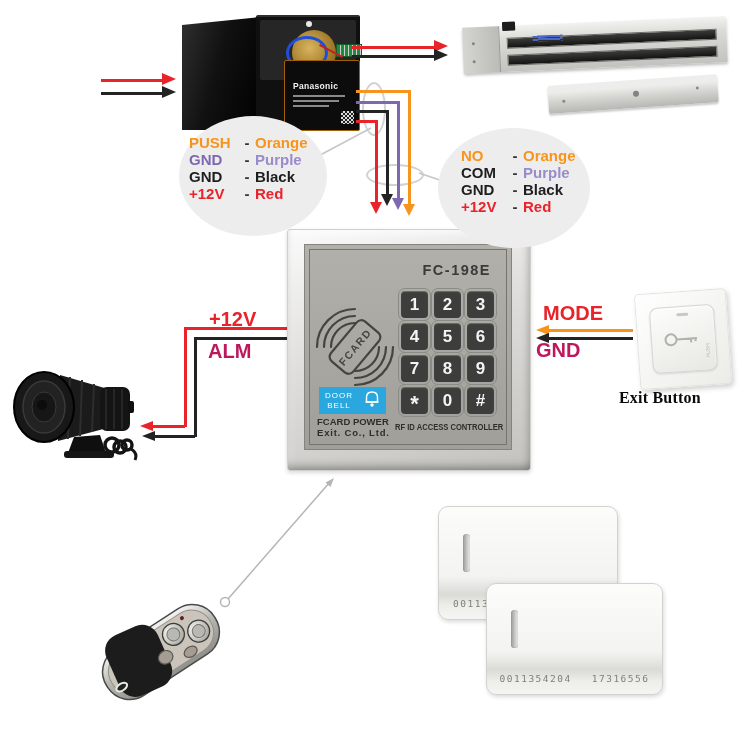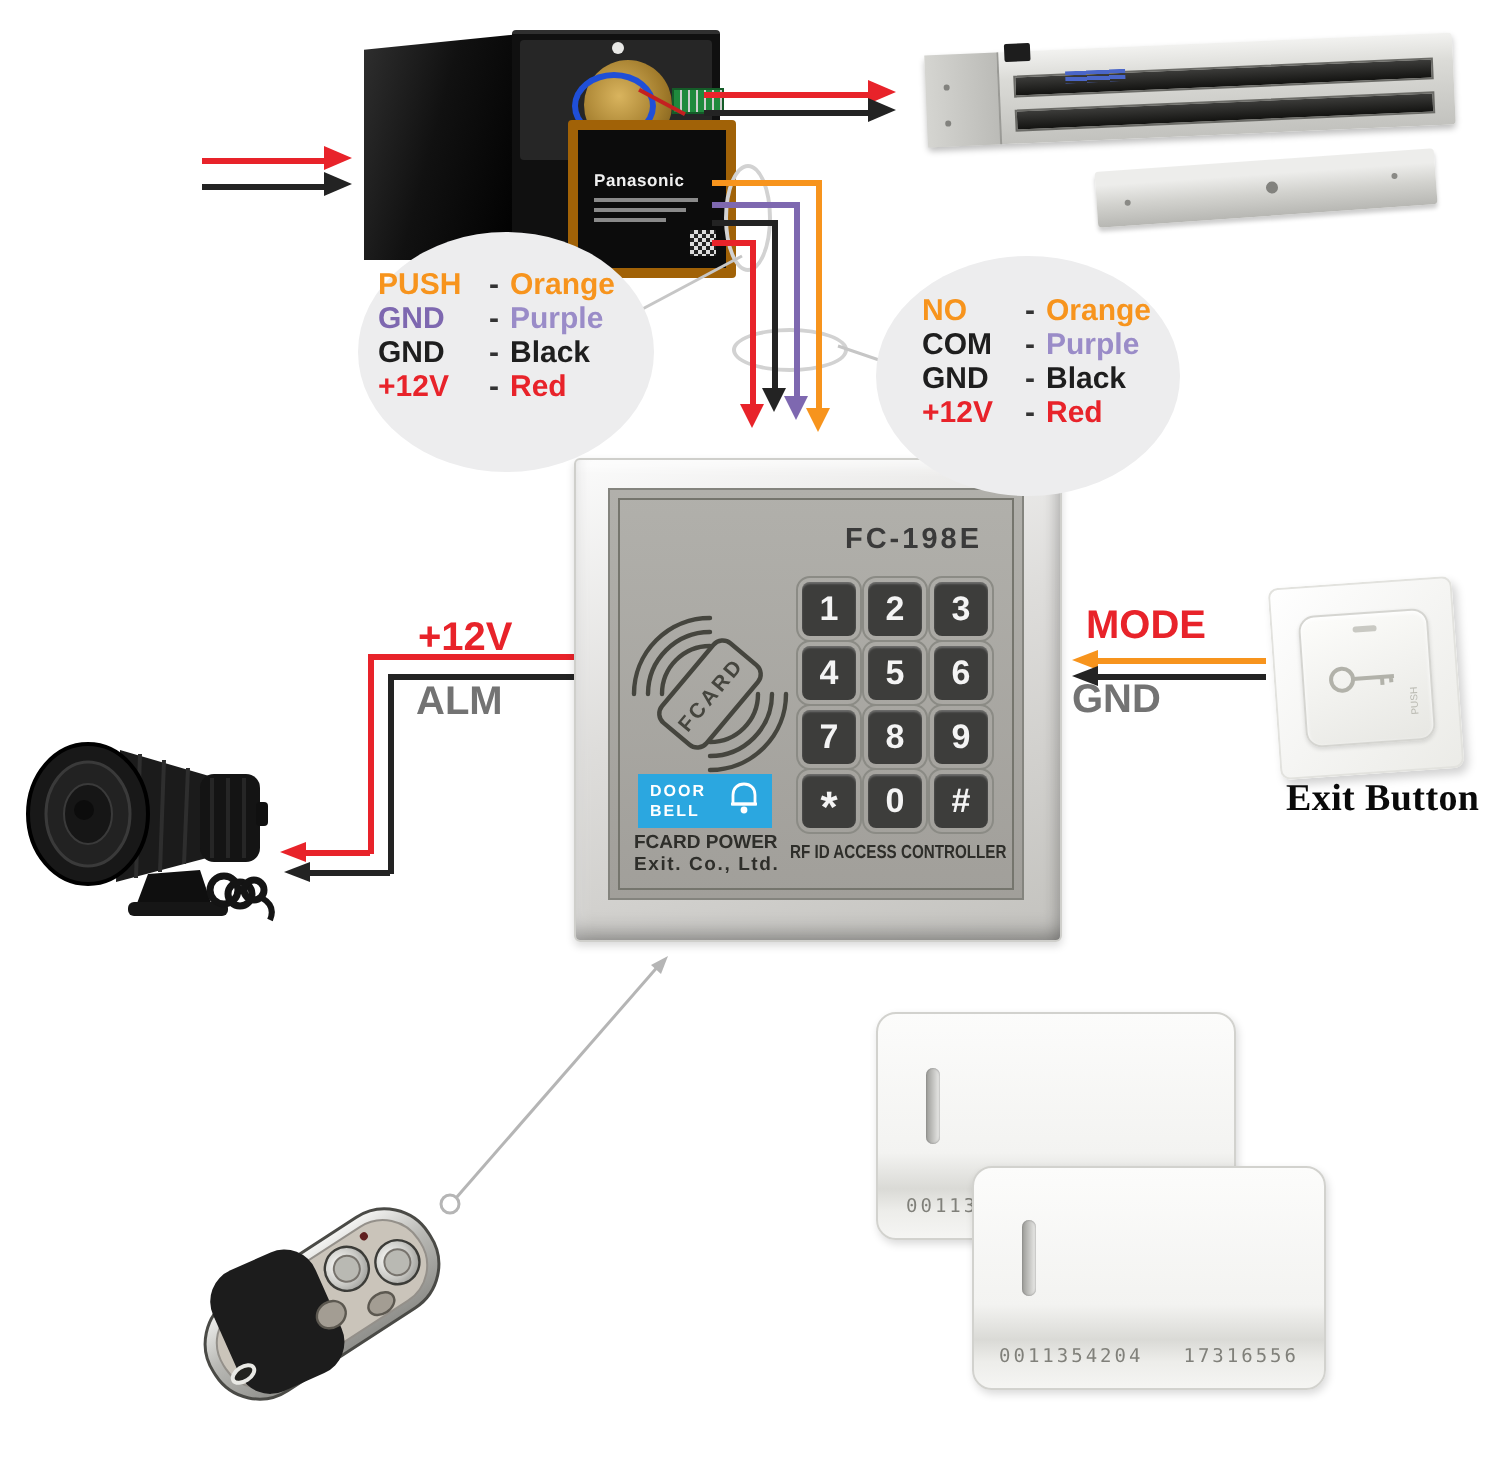--- a/index.html
+++ b/index.html
@@ -14,21 +14,21 @@
   .ah.l{border-top:5px solid transparent;border-bottom:5px solid transparent;border-right:13px solid #000;}
   .ah.d{border-left:6px solid transparent;border-right:6px solid transparent;border-top:12px solid #000;}
   .ah.r.red{border-left-color:#E8232A}.ah.r.black{border-left-color:#232323}
   .ah.l.orange{border-right-color:#F7941D}.ah.l.black{border-right-color:#232323}.ah.l.red{border-right-color:#E8232A}
   .ah.d.orange{border-top-color:#F7941D}.ah.d.purple{border-top-color:#7E68B0}
   .ah.d.black{border-top-color:#232323}.ah.d.red{border-top-color:#E8232A}
   .ring{position:absolute;border:2px solid #d2d2d2;border-radius:50%;z-index:11;}
   
   .ac-label{position:absolute;left:64px;top:43px;font-size:29px;color:#3b3b3b;letter-spacing:1px;z-index:31;}
   .biglabel{position:absolute;font-size:20px;font-weight:bold;z-index:31;}
-  .biglabel.red{color:#E8232A}.biglabel.blk{color:#737373}
+  .biglabel.red{color:#E8232A}.biglabel.blk{color:#be185d}
   .cap{position:absolute;font-family:"Liberation Serif","DejaVu Serif",serif;font-weight:bold;
        font-size:18px;color:#0a0a0a;z-index:31;letter-spacing:.2px;}
   
   .bubble{position:absolute;background:#ededee;border-radius:50%;z-index:30;}
   .wl-rows{position:absolute;z-index:31;font-size:15px;font-weight:bold;}
   .wl-row{display:flex;height:17px;line-height:17px;}
   .wl-row .term{width:50px;}
   .wl-row .dash{width:16px;text-align:center;color:#333;}
   .co{color:#F7941D}.cp{color:#7E68B0}.cpl{color:#9A8CC8}.cr{color:#E8232A}.ck{color:#1E1E1E}
   
@@ -40,21 +40,21 @@
   .ps-interior{position:absolute;left:4px;top:3px;width:96px;height:60px;background:#262626;border-radius:2px;}
   .ps-transformer{position:absolute;left:32px;top:10px;width:44px;height:45px;border-radius:50%;
     background:radial-gradient(circle at 40% 40%,#d9b45e,#a07a2a 60%,#6b4e15);}
   .ps-bluewire{position:absolute;left:26px;top:16px;width:36px;height:28px;border:3px solid #1f4fd8;
     border-radius:50%;border-bottom-color:transparent;}
   .ps-terminal{position:absolute;left:76px;top:24px;width:24px;height:11px;border:1px solid #145c28;
     background:repeating-linear-gradient(90deg,#1f8a3d 0 3px,#cfcfcf 3px 4px);}
   .ps-fuse{position:absolute;left:46px;top:1px;width:6px;height:6px;border-radius:50%;background:#e8e8e6;}
   .ps-redwire{position:absolute;left:58px;top:30px;width:26px;height:2px;background:#c42020;transform:rotate(28deg);}
   .ps-battery{position:absolute;left:28px;top:43px;width:74px;height:69px;background:#0c0c0c;
-    border:5px solid #a16207;border-radius:2px;}
+    border:1px solid #a16207;border-radius:2px;}
   .ps-brand{position:absolute;left:8px;top:20px;font-size:8.5px;font-weight:bold;color:#f0f0f0;letter-spacing:.3px;}
   .spec{position:absolute;left:8px;height:2px;background:#8a8a8a;}
   .ps-qr{position:absolute;right:5px;bottom:6px;width:13px;height:13px;
     background:repeating-conic-gradient(#ddd 0% 25%,#222 0% 50%) 0 0/4px 4px;}
   
   .lock-wrap{position:absolute;left:453px;top:12px;width:285px;height:108px;z-index:12;}
   .lock-bar{position:absolute;left:10px;top:10px;width:264px;height:46px;transform:rotate(-2.5deg);
     background:linear-gradient(180deg,#f2f2f0 0,#dbdbd7 30%,#c2c2be 100%);border-radius:2px;
     box-shadow:0 2px 3px rgba(0,0,0,.25);}
   .lock-top{position:absolute;left:0;top:0;right:0;height:7px;background:linear-gradient(#fafaf8,#deded a);}
@@ -87,22 +87,22 @@
   .led-ico{width:0;height:0;border-left:5px solid #55554e;border-top:3px solid transparent;
     border-bottom:3px solid transparent;display:inline-block;margin-right:5px;}
   .keys{position:absolute;left:96px;top:46px;display:grid;grid-template-columns:repeat(3,27px);
     grid-auto-rows:27px;gap:5px 6px;}
   .key{background:#3d3d3b;border-radius:4px;color:#f4f4f4;font-weight:bold;font-size:17px;line-height:27px;
     text-align:center;outline:1px solid #8b8b85;outline-offset:2px;
     box-shadow:inset 0 1px 1px rgba(255,255,255,.25);}
   .key.star{font-size:22px;line-height:34px;}
   .fcard-logo{position:absolute;left:7px;top:59px;width:86px;height:86px;}
   .doorbell{position:absolute;left:14px;top:142px;width:67px;height:27px;background:#2BA7E0;}
-  .db-text{position:absolute;left:6px;top:4px;font-size:8px;line-height:9.5px;font-weight:bold;color:#fff;
-    letter-spacing:1px;}
+  .db-text{position:absolute;left:6px;top:4px;font-size:8px;line-height:9.5px;font-weight:normal;color:#fff;
+    letter-spacing:1px;text-align:center;}
   .db-bell{position:absolute;right:4px;top:3px;}
   .brand{position:absolute;left:12px;top:172px;font-size:9.5px;font-weight:bold;color:#2e2e2a;line-height:10.5px;}
   .brand .l2{letter-spacing:.8px;}
   .footer-txt{position:absolute;left:90px;top:176px;width:140px;font-size:9.5px;font-weight:bold;color:#2e2e2a;
     white-space:nowrap;transform:scaleX(.8);transform-origin:left;}
   
   .exit-plate{position:absolute;left:637px;top:291px;width:92px;height:96px;transform:rotate(-4deg);z-index:15;
     background:linear-gradient(135deg,#ffffff,#ebebe7);border-radius:5px;
     box-shadow:2px 3px 5px rgba(0,0,0,.18),inset 0 0 0 1px #e2e2de;}
   .exit-inner{position:absolute;left:14px;top:15px;width:63px;height:64px;border-radius:8px;
@@ -308,21 +308,21 @@
   <div class="exit-plate">
     <div class="exit-inner">
       <div class="exit-slot"></div>
       <svg class="exit-key" width="40" height="18" viewBox="0 0 40 18">
         <circle cx="8" cy="9" r="5.5" fill="none" stroke="#b2b2aa" stroke-width="2"></circle>
         <path d="M13.5 9 H34 M28 9 V13 M32.5 9 V12" stroke="#b2b2aa" stroke-width="2" fill="none"></path>
       </svg>
       <div class="exit-push">PUSH</div>
     </div>
   </div>
-  <div class="cap" style="left:643px;top:389px;font-size:19px">Exit Button</div>
+  <div class="cap" style="left:619px;top:389px;font-size:16px">Exit Button</div>
 
   <div class="biglabel red" style="left:209px;top:308px">+12V</div>
   <div class="wire lr" style="left:184px;top:327px;width:104px"></div>
   <div class="vwire lr" style="left:184px;top:327px;height:100px"></div>
   <div class="wire lr" style="left:152px;top:425px;width:33px"></div>
   <div class="ah l red" style="left:140px;top:421px"></div>
   <div class="biglabel blk" style="left:208px;top:340px">ALM</div>
   <div class="wire lb" style="left:194px;top:337px;width:94px"></div>
   <div class="vwire lb" style="left:194px;top:337px;height:100px"></div>
   <div class="wire lb" style="left:154px;top:435px;width:41px"></div>

